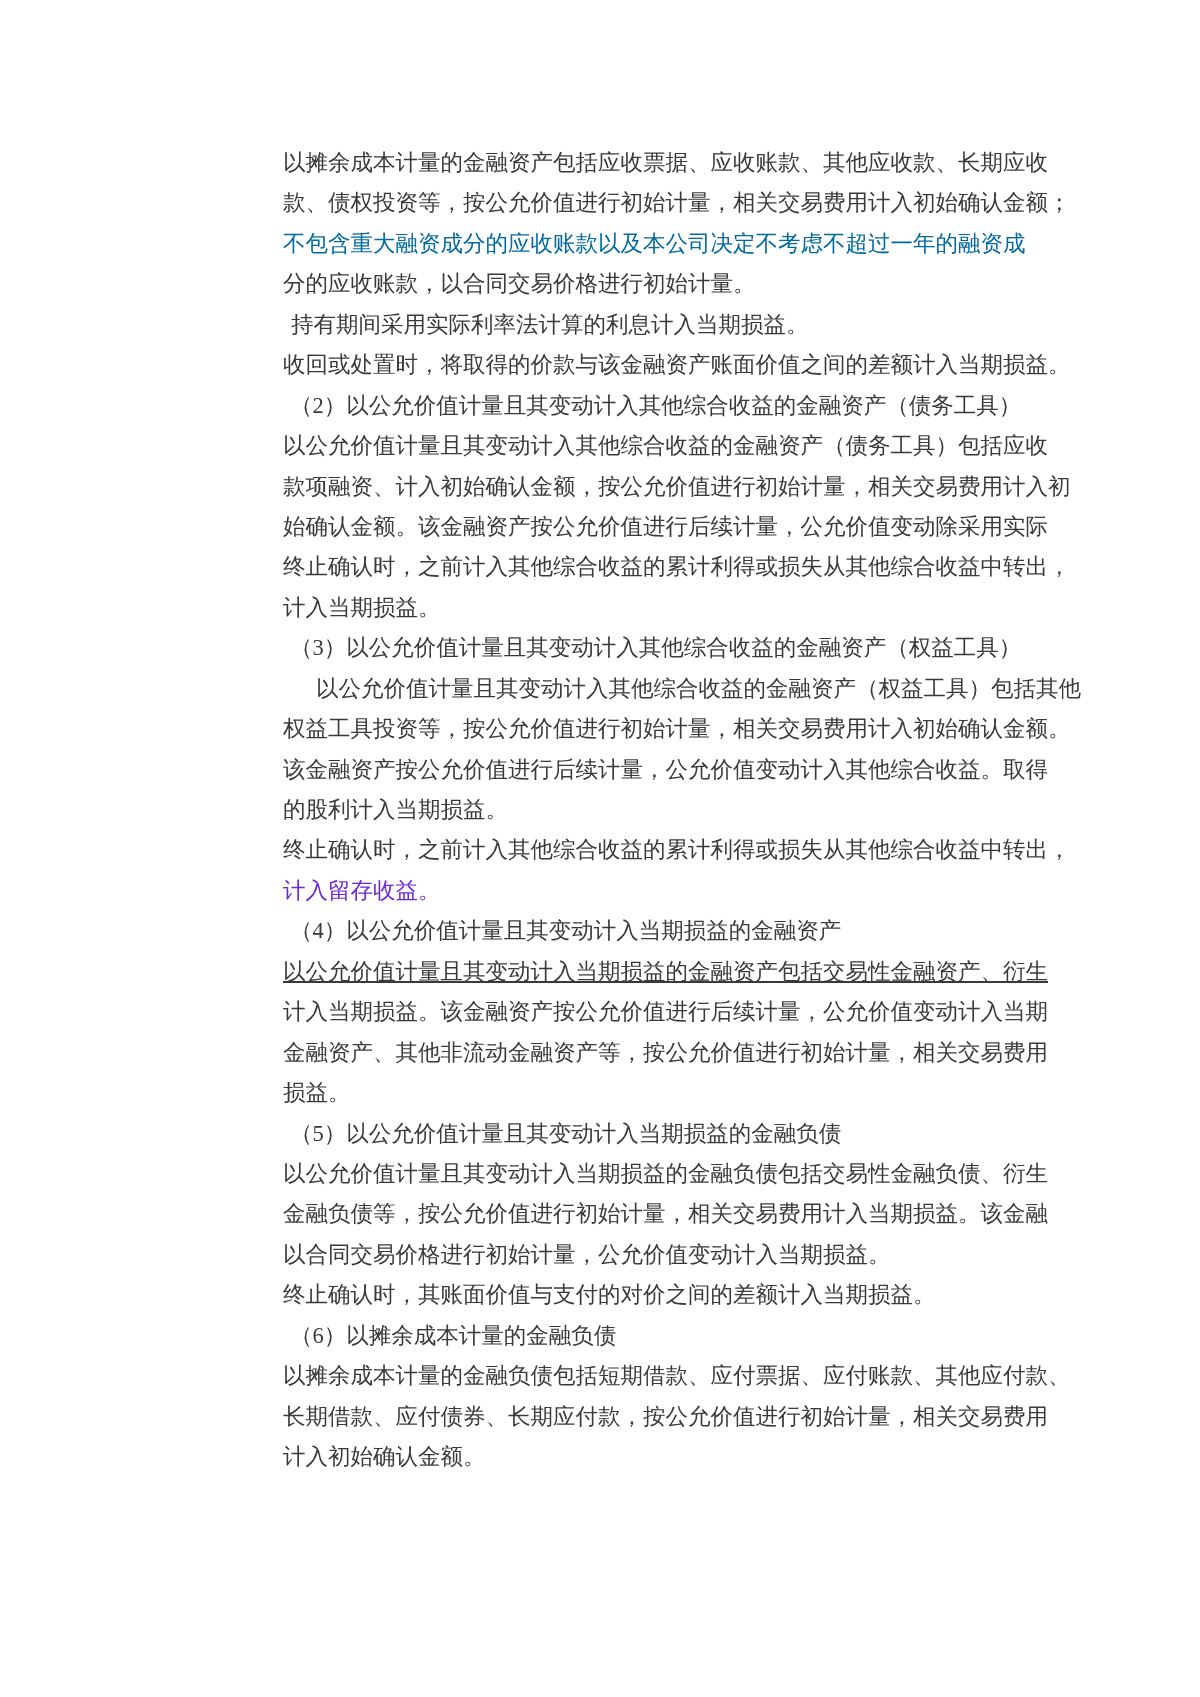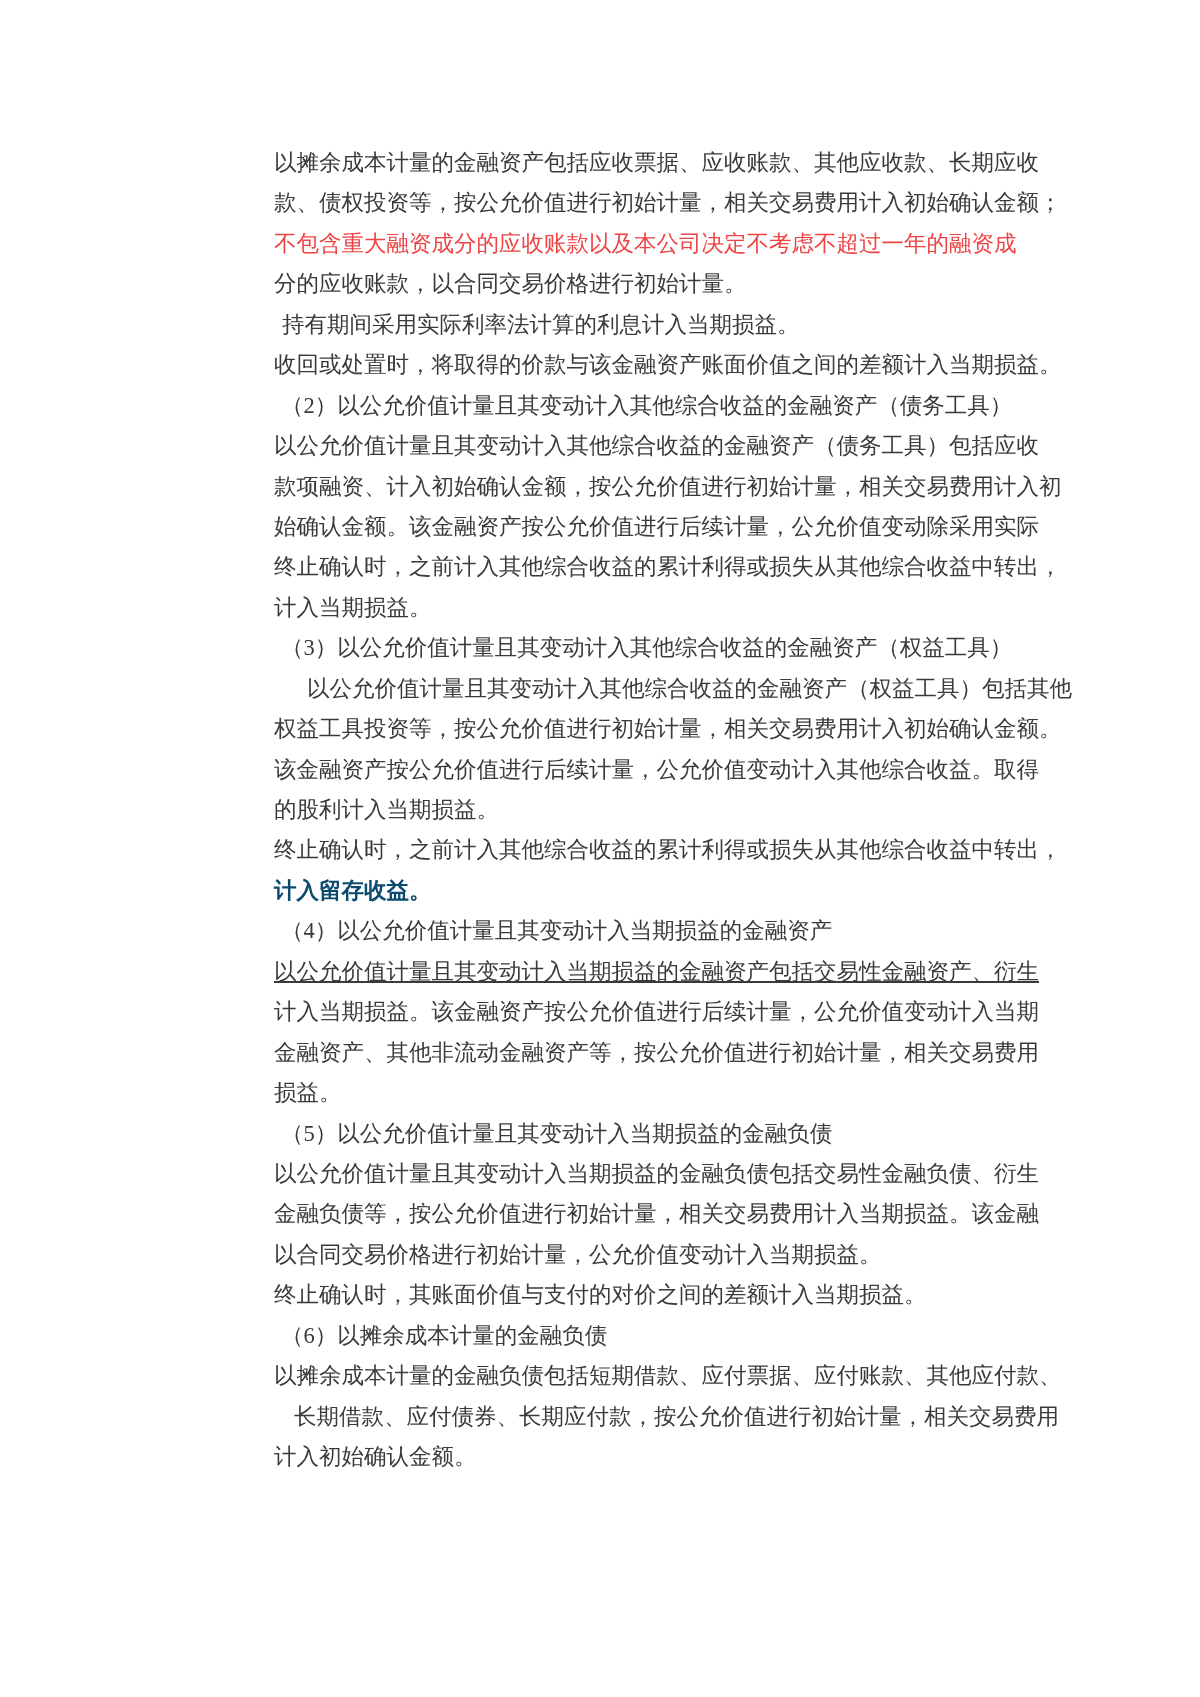--- a/index.html
+++ b/index.html
@@ -10,21 +10,21 @@
   #page {
     position: relative;
     width: 1200px;
     height: 1697px;
     background: #ffffff;
     overflow: hidden;
     font-family: "Liberation Serif", "DejaVu Serif", serif;
   }
   #text-column {
     position: absolute;
-    left: 274px;
+    left: 283px;
     top: 143px;
     width: 770px;
   }
   .text-line {
     height: 40.45px;
     line-height: 40.45px;
     font-size: 22.5px;
     color: #3a3a3a;
     white-space: nowrap;
     letter-spacing: 0px;
@@ -34,45 +34,45 @@
     padding-left: 7px;
   }
 </style>
 </head>
 <body>
 
 <div id="page" style="background: rgb(255, 255, 255);">
   <div id="text-column">
       <div class="text-line" style="color: rgb(58, 58, 58);">以摊余成本计量的金融资产包括应收票据、应收账款、其他应收款、长期应收</div>
       <div class="text-line" style="color: rgb(58, 58, 58);">款、债权投资等，按公允价值进行初始计量，相关交易费用计入初始确认金额；</div>
-      <div class="text-line" style="color: #ef4444;">不包含重大融资成分的应收账款以及本公司决定不考虑不超过一年的融资成</div>
+      <div class="text-line" style="color: #0369a1;">不包含重大融资成分的应收账款以及本公司决定不考虑不超过一年的融资成</div>
       <div class="text-line" style="color: rgb(58, 58, 58);">分的应收账款，以合同交易价格进行初始计量。</div>
       <div class="text-line" style="color: rgb(58, 58, 58); margin-left: 8px;">持有期间采用实际利率法计算的利息计入当期损益。</div>
       <div class="text-line" style="color: rgb(58, 58, 58);">收回或处置时，将取得的价款与该金融资产账面价值之间的差额计入当期损益。</div>
       <div class="text-line indent" style="color: rgb(58, 58, 58);">（2）以公允价值计量且其变动计入其他综合收益的金融资产（债务工具）</div>
       <div class="text-line" style="color: rgb(58, 58, 58);">以公允价值计量且其变动计入其他综合收益的金融资产（债务工具）包括应收</div>
       <div class="text-line" style="color: rgb(58, 58, 58);">款项融资、计入初始确认金额，按公允价值进行初始计量，相关交易费用计入初</div>
       <div class="text-line" style="color: rgb(58, 58, 58);">始确认金额。该金融资产按公允价值进行后续计量，公允价值变动除采用实际</div>
       <div class="text-line" style="color: rgb(58, 58, 58);">终止确认时，之前计入其他综合收益的累计利得或损失从其他综合收益中转出，</div>
       <div class="text-line" style="color: rgb(58, 58, 58);">计入当期损益。</div>
       <div class="text-line indent" style="color: rgb(58, 58, 58);">（3）以公允价值计量且其变动计入其他综合收益的金融资产（权益工具）</div>
       <div class="text-line" style="color: rgb(58, 58, 58); margin-left: 33px;">以公允价值计量且其变动计入其他综合收益的金融资产（权益工具）包括其他</div>
       <div class="text-line" style="color: rgb(58, 58, 58);">权益工具投资等，按公允价值进行初始计量，相关交易费用计入初始确认金额。</div>
       <div class="text-line" style="color: rgb(58, 58, 58);">该金融资产按公允价值进行后续计量，公允价值变动计入其他综合收益。取得</div>
       <div class="text-line" style="color: rgb(58, 58, 58);">的股利计入当期损益。</div>
       <div class="text-line" style="color: rgb(58, 58, 58);">终止确认时，之前计入其他综合收益的累计利得或损失从其他综合收益中转出，</div>
-      <div class="text-line" style="color: #0c4a6e; font-weight: bold;">计入留存收益。</div>
+      <div class="text-line" style="color: #6d28d9;">计入留存收益。</div>
       <div class="text-line indent" style="color: rgb(58, 58, 58);">（4）以公允价值计量且其变动计入当期损益的金融资产</div>
       <div class="text-line" style="color: rgb(58, 58, 58); text-decoration: underline;">以公允价值计量且其变动计入当期损益的金融资产包括交易性金融资产、衍生</div>
       <div class="text-line" style="color: rgb(58, 58, 58);">计入当期损益。该金融资产按公允价值进行后续计量，公允价值变动计入当期</div>
       <div class="text-line" style="color: rgb(58, 58, 58);">金融资产、其他非流动金融资产等，按公允价值进行初始计量，相关交易费用</div>
       <div class="text-line" style="color: rgb(58, 58, 58);">损益。</div>
       <div class="text-line indent" style="color: rgb(58, 58, 58);">（5）以公允价值计量且其变动计入当期损益的金融负债</div>
       <div class="text-line" style="color: rgb(58, 58, 58);">以公允价值计量且其变动计入当期损益的金融负债包括交易性金融负债、衍生</div>
       <div class="text-line" style="color: rgb(58, 58, 58);">金融负债等，按公允价值进行初始计量，相关交易费用计入当期损益。该金融</div>
       <div class="text-line" style="color: rgb(58, 58, 58);">以合同交易价格进行初始计量，公允价值变动计入当期损益。</div>
       <div class="text-line" style="color: rgb(58, 58, 58);">终止确认时，其账面价值与支付的对价之间的差额计入当期损益。</div>
       <div class="text-line indent" style="color: rgb(58, 58, 58);">（6）以摊余成本计量的金融负债</div>
       <div class="text-line" style="color: rgb(58, 58, 58);">以摊余成本计量的金融负债包括短期借款、应付票据、应付账款、其他应付款、</div>
-      <div class="text-line" style="color: rgb(58, 58, 58); margin-left: 20px;">长期借款、应付债券、长期应付款，按公允价值进行初始计量，相关交易费用</div>
+      <div class="text-line" style="color: rgb(58, 58, 58);">长期借款、应付债券、长期应付款，按公允价值进行初始计量，相关交易费用</div>
       <div class="text-line" style="color: rgb(58, 58, 58);">计入初始确认金额。</div>
     </div>
 </div>
 
 </body></html>

